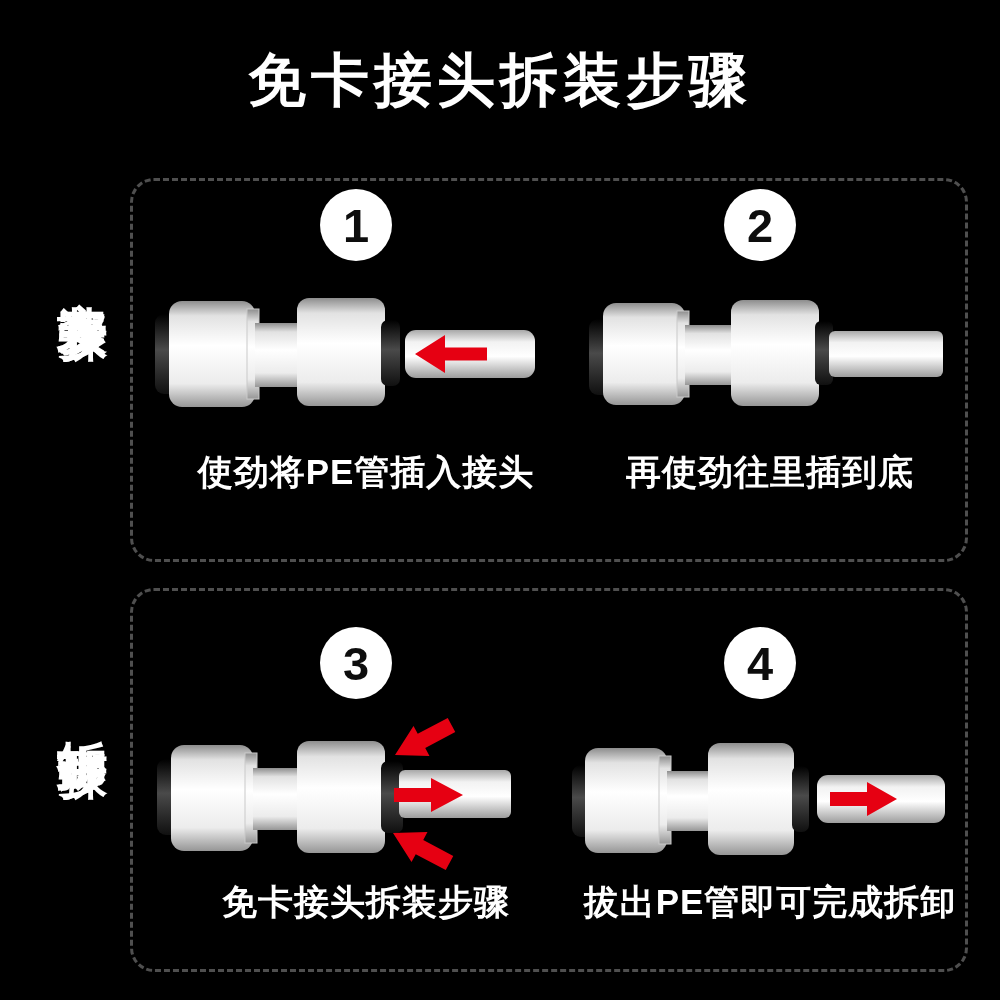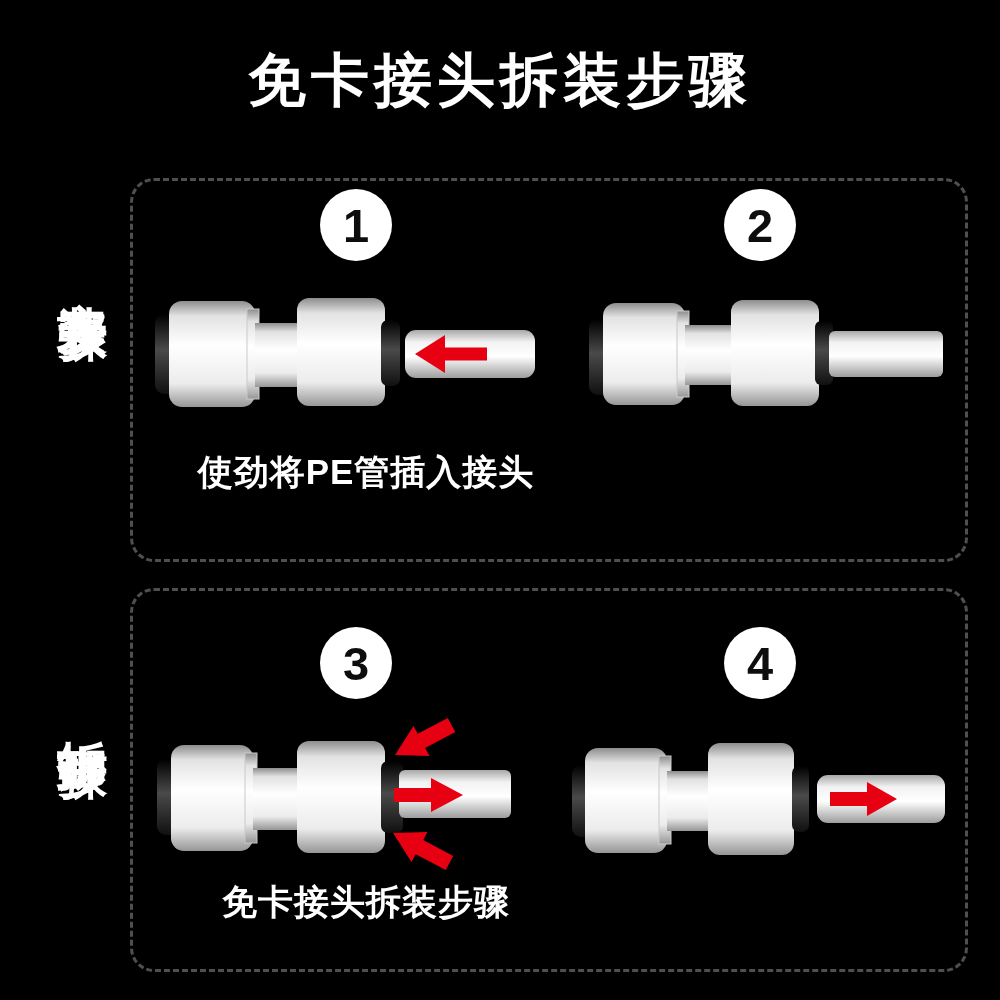--- a/index.html
+++ b/index.html
@@ -104,20 +104,21 @@
           <rect x="132" y="28" width="12" height="86" fill="url(#gradCyl)" stroke="#c9c9c9" stroke-width="1"></rect>
           <rect x="140" y="42" width="50" height="60" fill="url(#gradCyl)"></rect>
           <rect x="186" y="17" width="88" height="106" rx="12" fill="url(#gradCyl)"></rect>
           <rect x="270" y="38" width="18" height="64" rx="6" fill="url(#gradDark)"></rect>
         </g>
         <g>
           <rect x="284" y="48" width="114" height="46" rx="6" fill="url(#gradPipe)"></rect>
         </g>
       </svg>
       <div class="caption">
+        <div>再使劲往里插到底</div>
       </div>
     </div>
 
   </section>
 
   <section class="panel panel-bottom">
 
     <div class="step step-left">
       <div class="badge">3</div>
       <svg class="figure" viewBox="0 0 430 160">
@@ -159,17 +160,21 @@
           <rect x="163" y="30" width="86" height="112" rx="12" fill="url(#gradCyl)"></rect>
           <rect x="247" y="53" width="17" height="66" rx="7" fill="url(#gradDark)"></rect>
         </g>
         <g>
           <rect x="272" y="62" width="128" height="48" rx="11" fill="url(#gradPipe)"></rect>
         </g>
         <g class="arrowfill">
           <polygon points="285,79 322,79 322,69 352,86 322,103 322,93 285,93"></polygon>
         </g>
       </svg>
+      <div class="caption">
+        <div>拔出PE管即可完成拆卸</div>
+
+      </div>
     </div>
 
   </section>
 
 </div>
 
 </body></html>

